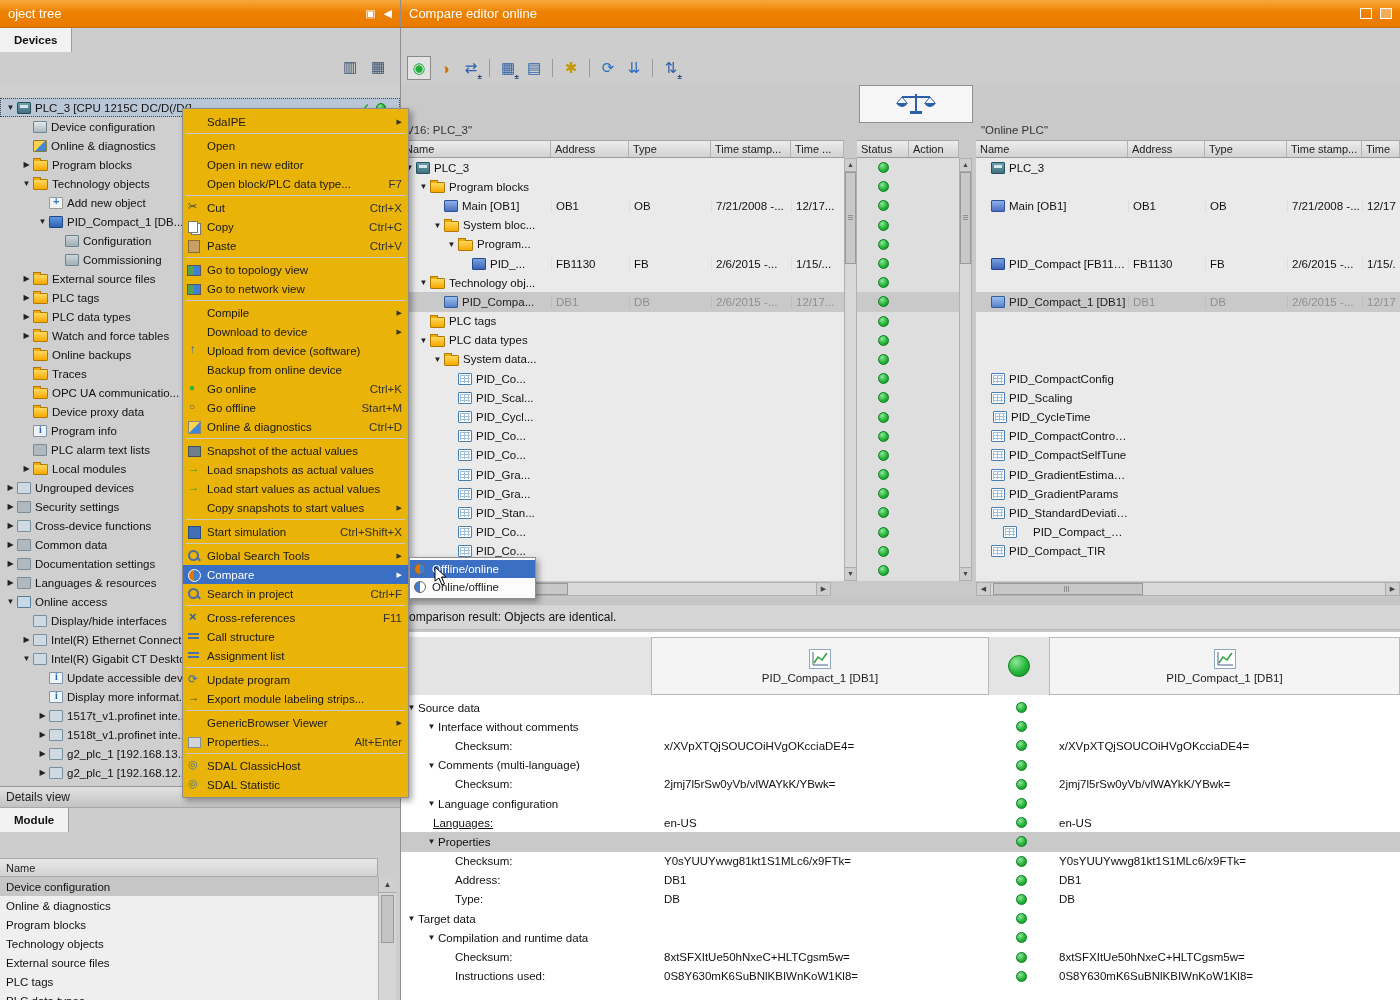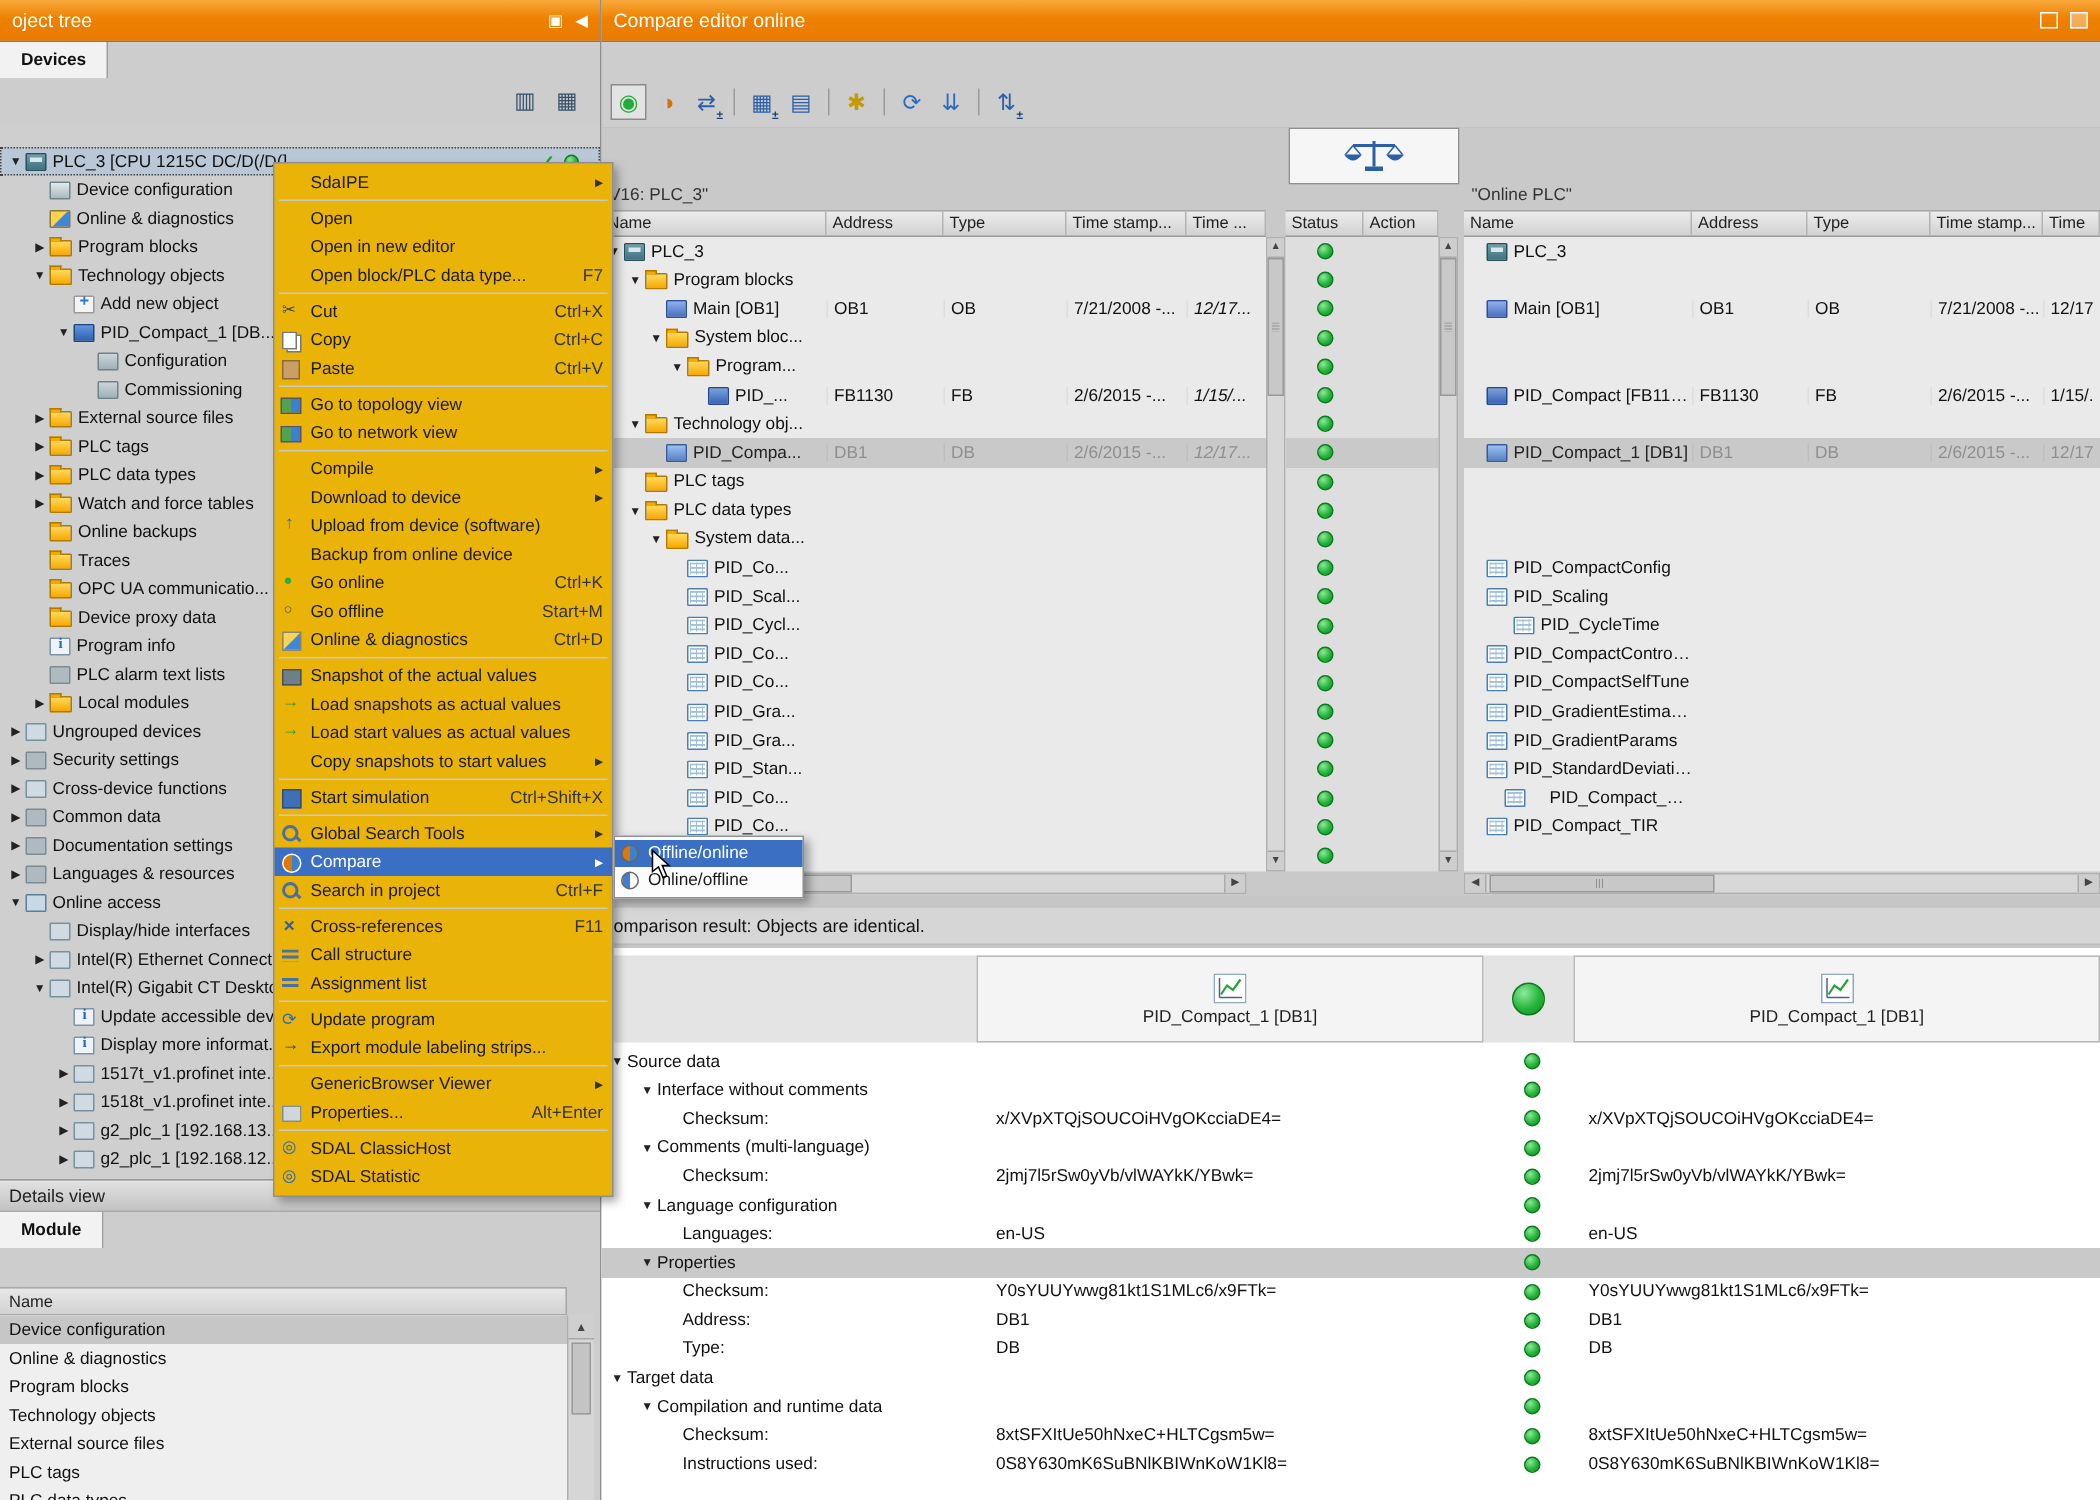--- a/index.html
+++ b/index.html
@@ -59,21 +59,21 @@
   .tbl-title{position:absolute;top:39px;left:5px;height:15px;font-size:11.5px;color:#333;white-space:nowrap;}
   .chead{position:absolute;top:55px;left:0;right:0;height:18px;display:flex;background:linear-gradient(#ececec,#d2d2d2);
          border-top:1px solid #a8a8a8;border-bottom:1px solid #9c9c9c;font-size:11px;color:#222;box-sizing:border-box;}
   .hc{display:flex;align-items:center;padding-left:4px;border-right:1px solid #b3b3b3;box-sizing:border-box;overflow:hidden;white-space:nowrap;}
   .hc.flex{flex:1;}
   .rows{position:absolute;top:73px;left:0;right:0;height:423px;background:#eaeaea;overflow:hidden;}
   .crow{display:flex;height:19.2px;align-items:center;font-size:11.5px;color:#111;}
   .crow.csel{background:#c9c9c9;}
   .cc{box-sizing:border-box;padding-left:4px;overflow:hidden;white-space:nowrap;border-left:1px solid rgba(0,0,0,0.05);}
   .c-name{flex:1;display:flex;align-items:center;border-left:none;padding-left:2px;}
-  .cmp-left .c1{width:78px;} .cmp-left .c2{width:82px;} .cmp-left .c3{width:80px;} .cmp-left .c4{width:53px;font-style:italic;}
+  .cmp-left .c1{width:78px;} .cmp-left .c2{width:82px;} .cmp-left .c3{width:80px;} .cmp-left .c4{width:53px;}
   .cmp-right .c1{width:77px;} .cmp-right .c2{width:82px;} .cmp-right .c3{width:75px;} .cmp-right .c4{width:38px;}
   .csel .cc{color:#8f8f8f;}
   .csel .c-name .lbl{color:#222;}
   .statusblk{position:absolute;left:456px;top:0;width:102px;height:100%;}
   .statusblk .rows{background:#dedede;}
   .srow{height:19.2px;display:flex;align-items:center;}
   .srow .dot{margin-left:21px;}
   .srow.sel{background:#c9c9c9;}
   .shead .sc1{width:52px;} .shead .sc2{flex:1;}
   .balance-box{position:absolute;left:458px;top:0;width:114px;height:38px;background:#f6f6f6;border:1px solid #8f8f8f;
@@ -908,21 +908,21 @@
                 <span class="exp"></span>
                 <span class="ic ic-dt"></span>
                 <span class="lbl">PID_Scaling</span>
               </span>
               <span class="cc c1"></span>
               <span class="cc c2"></span>
               <span class="cc c3"></span>
               <span class="cc c4"></span>
             </div>
             <div class="crow">
-              <span class="cc c-name" style="padding-left: 20px;">
+              <span class="cc c-name" style="padding-left: 4px;">
                 <span class="exp"></span>
                 <span class="ic ic-dt"></span>
                 <span class="lbl">PID_CycleTime</span>
               </span>
               <span class="cc c1"></span>
               <span class="cc c2"></span>
               <span class="cc c3"></span>
               <span class="cc c4"></span>
             </div>
             <div class="crow">
@@ -1123,21 +1123,21 @@
               <span class="exp">▼</span>
               <span class="lbl">Language configuration</span>
             </span>
             <span class="p-left"></span>
             <span class="p-dot">
               <span class="dot"></span>
             </span>
             <span class="p-right"></span>
           </div>
           <div class="prow">
-            <span class="p-label" style="padding-left: 54px;">
+            <span class="p-label" style="padding-left: 32px; text-decoration: underline;">
               <span class="lbl">Languages:</span>
             </span>
             <span class="p-left">en-US</span>
             <span class="p-dot">
               <span class="dot"></span>
             </span>
             <span class="p-right">en-US</span>
           </div>
           <div class="prow hl">
             <span class="p-label" style="padding-left: 24px;">

